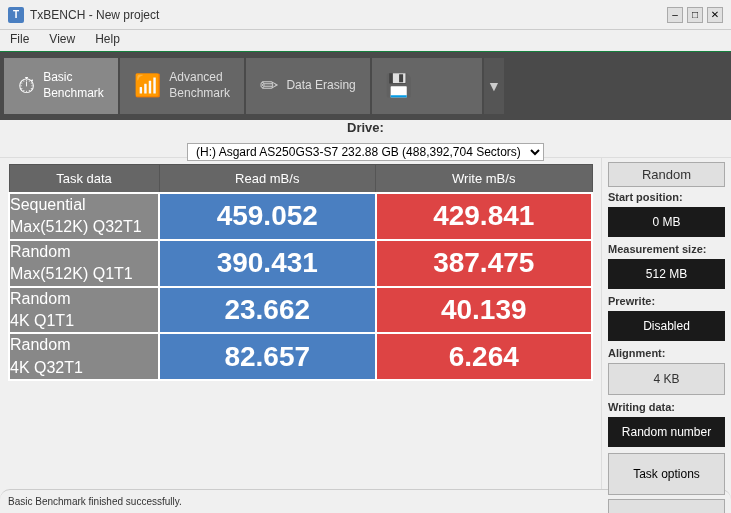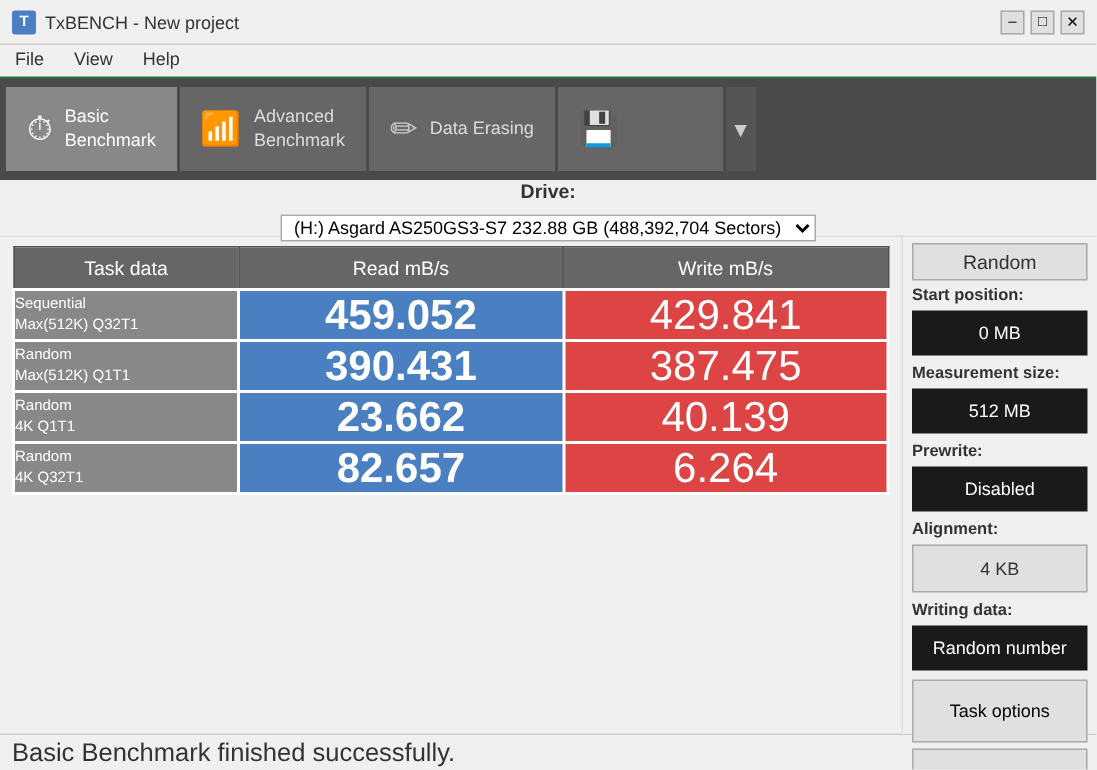--- a/index.html
+++ b/index.html
@@ -178,38 +178,38 @@
       border: 1px solid #555;
     }
     .bench-table td {
       padding: 0;
       border: 2px solid #fff;
     }
     .task-cell {
       background: #888;
       color: #fff;
       padding: 8px 12px;
-      font-size: 10px;
+      font-size: 16px;
       line-height: 1.4;
       width: 150px;
     }
     .read-cell {
       background: #4a7fc1;
       color: #fff;
       font-size: 28px;
       font-weight: bold;
       text-align: center;
       padding: 12px;
       font-family: Arial, sans-serif;
     }
     .write-cell {
       background: #d44;
       color: #fff;
       font-size: 28px;
-      font-weight: normal;
+      font-weight: bold;
       text-align: center;
       padding: 12px;
       font-family: Arial, sans-serif;
     }
     
     .right-panel {
       width: 130px;
       padding: 4px 6px;
       display: flex;
       flex-direction: column;
@@ -252,22 +252,23 @@
       font-weight: normal;
     }
     
     .status-bar {
       background: #f0f0f0;
       height: 24px;
       border-top: 1px solid #ccc;
       display: flex;
       align-items: center;
       padding: 0 8px;
-      font-size: 17px;
-      color: #333;
+      font-size: 10px;
+      color: #333;
+      border-radius: 10px;
     }
     .app-icon {
       width: 16px;
       height: 16px;
       background: #4a7fc1;
       border-radius: 2px;
       display: inline-flex;
       align-items: center;
       justify-content: center;
       color: #fff;

